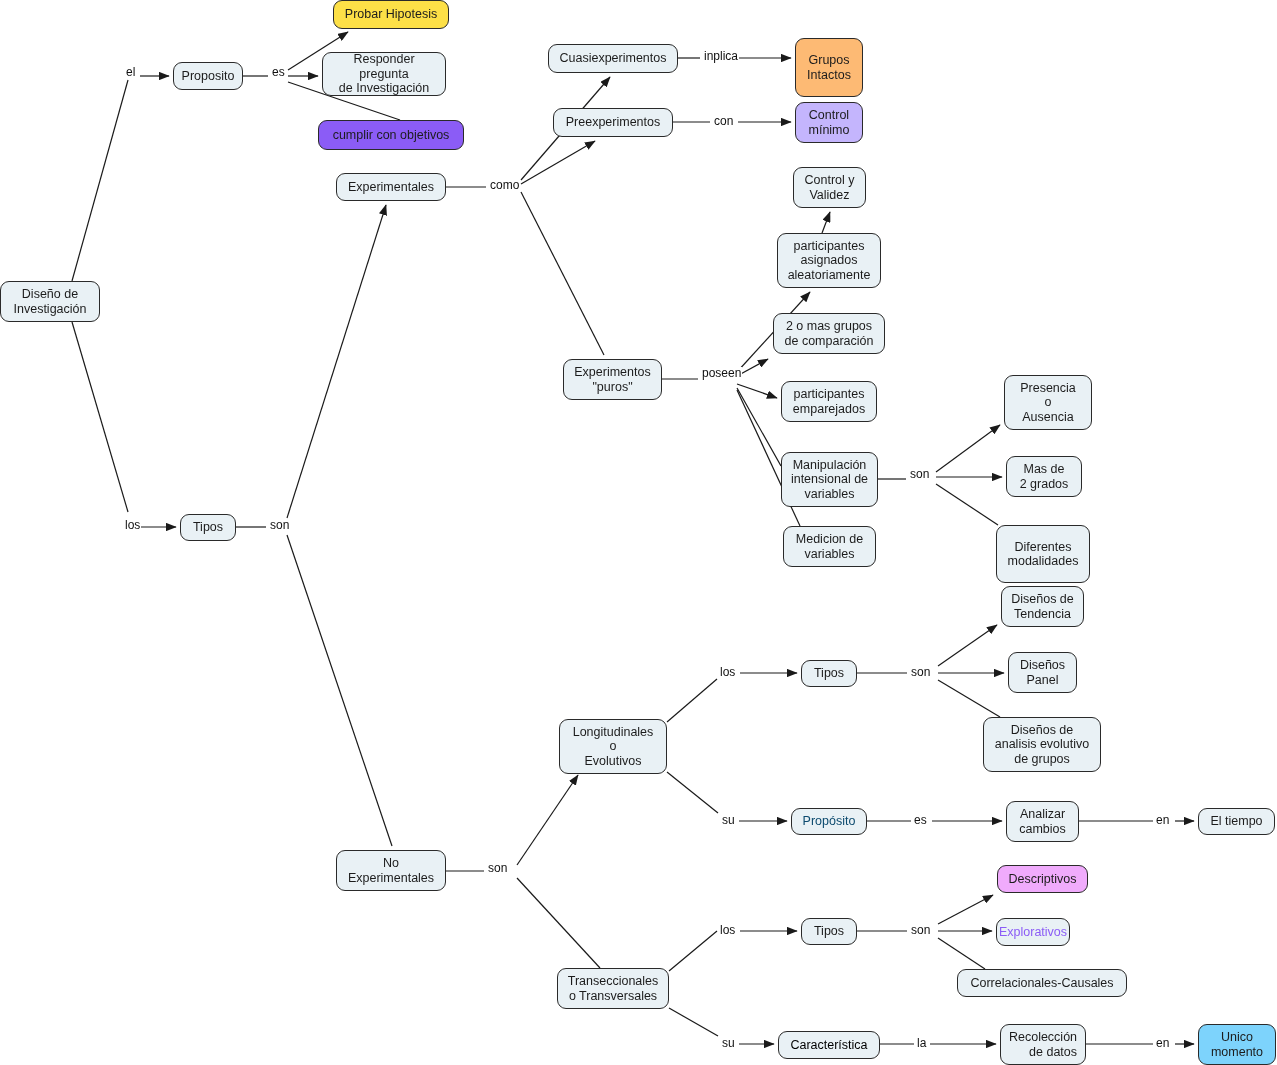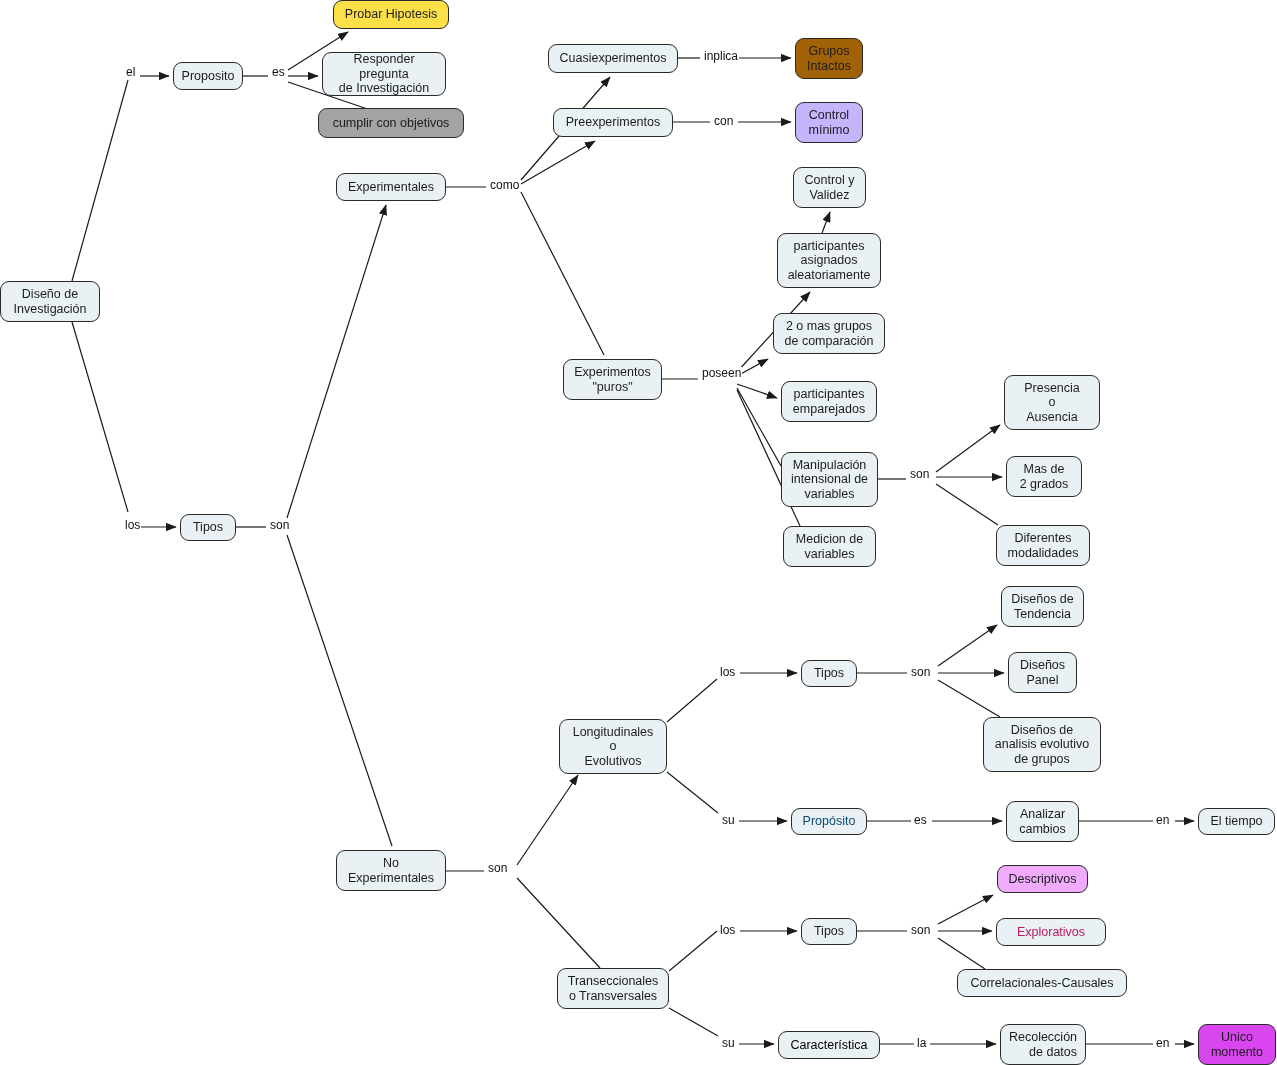--- a/index.html
+++ b/index.html
@@ -124,51 +124,51 @@
         <path d="M 1175,1044 L 1194,1044" stroke="#1a1a1a" stroke-width="1.2" fill="none" marker-end="url(#arrowhead)"></path>
       </g>
   </svg>
   <div id="node-layer">
       <div class="node" style="left: 0px; top: 281px; width: 100px; height: 41px; background: rgb(233, 241, 245); border-color: rgb(42, 42, 42); color: rgb(28, 28, 28);">Diseño de
 Investigación</div>
       <div class="node" style="left: 173px; top: 62px; width: 70px; height: 28px; background: rgb(233, 241, 245); border-color: rgb(42, 42, 42); color: rgb(28, 28, 28);">Proposito</div>
       <div class="node" style="left: 333px; top: 0px; width: 116px; height: 29px; background: #fde047; border-color: rgb(42, 42, 42); color: rgb(28, 28, 28);">Probar Hipotesis</div>
       <div class="node" style="left: 322px; top: 52px; width: 124px; height: 44px; background: rgb(233, 241, 245); border-color: rgb(42, 42, 42); color: rgb(28, 28, 28);">Responder pregunta
 de Investigación</div>
-      <div class="node" style="left: 318px; top: 108px; width: 146px; height: 30px; background: #a3a3a3; border-color: rgb(42, 42, 42); color: rgb(28, 28, 28);">cumplir con objetivos</div>
+      <div class="node" style="left: 318px; top: 120px; width: 146px; height: 30px; background: #8b5cf6; border-color: rgb(42, 42, 42); color: rgb(28, 28, 28);">cumplir con objetivos</div>
       <div class="node" style="left: 180px; top: 514px; width: 56px; height: 27px; background: rgb(233, 241, 245); border-color: rgb(42, 42, 42); color: rgb(28, 28, 28);">Tipos</div>
       <div class="node" style="left: 336px; top: 173px; width: 110px; height: 28px; background: rgb(233, 241, 245); border-color: rgb(42, 42, 42); color: rgb(28, 28, 28);">Experimentales</div>
       <div class="node" style="left: 548px; top: 44px; width: 130px; height: 29px; background: rgb(233, 241, 245); border-color: rgb(42, 42, 42); color: rgb(28, 28, 28);">Cuasiexperimentos</div>
-      <div class="node" style="left: 795px; top: 38px; width: 68px; height: 41px; background: #a16207; border-color: rgb(42, 42, 42); color: rgb(28, 28, 28);">Grupos
+      <div class="node" style="left: 795px; top: 38px; width: 68px; height: 59px; background: #fdba74; border-color: rgb(42, 42, 42); color: rgb(28, 28, 28);">Grupos
 Intactos</div>
       <div class="node" style="left: 553px; top: 108px; width: 120px; height: 29px; background: rgb(233, 241, 245); border-color: rgb(42, 42, 42); color: rgb(28, 28, 28);">Preexperimentos</div>
       <div class="node" style="left: 795px; top: 102px; width: 68px; height: 41px; background: #c4b5fd; border-color: rgb(42, 42, 42); color: rgb(28, 28, 28);">Control
 mínimo</div>
       <div class="node" style="left: 563px; top: 359px; width: 99px; height: 41px; background: rgb(233, 241, 245); border-color: rgb(42, 42, 42); color: rgb(28, 28, 28);">Experimentos
 "puros"</div>
       <div class="node" style="left: 793px; top: 167px; width: 73px; height: 41px; background: rgb(233, 241, 245); border-color: rgb(42, 42, 42); color: rgb(28, 28, 28);">Control y
 Validez</div>
       <div class="node" style="left: 777px; top: 233px; width: 104px; height: 55px; background: rgb(233, 241, 245); border-color: rgb(42, 42, 42); color: rgb(28, 28, 28);">participantes
 asignados
 aleatoriamente</div>
       <div class="node" style="left: 773px; top: 313px; width: 112px; height: 41px; background: rgb(233, 241, 245); border-color: rgb(42, 42, 42); color: rgb(28, 28, 28);">2 o mas grupos
 de comparación</div>
       <div class="node" style="left: 781px; top: 381px; width: 96px; height: 41px; background: rgb(233, 241, 245); border-color: rgb(42, 42, 42); color: rgb(28, 28, 28);">participantes
 emparejados</div>
       <div class="node" style="left: 781px; top: 452px; width: 97px; height: 55px; background: rgb(233, 241, 245); border-color: rgb(42, 42, 42); color: rgb(28, 28, 28);">Manipulación
 intensional de
 variables</div>
       <div class="node" style="left: 783px; top: 526px; width: 93px; height: 41px; background: rgb(233, 241, 245); border-color: rgb(42, 42, 42); color: rgb(28, 28, 28);">Medicion de
 variables</div>
-      <div class="node" style="left: 1004px; top: 375px; width: 96px; height: 55px; background: rgb(233, 241, 245); border-color: rgb(42, 42, 42); color: rgb(28, 28, 28);">Presencia
+      <div class="node" style="left: 1004px; top: 375px; width: 88px; height: 55px; background: rgb(233, 241, 245); border-color: rgb(42, 42, 42); color: rgb(28, 28, 28);">Presencia
 o
 Ausencia</div>
       <div class="node" style="left: 1006px; top: 456px; width: 76px; height: 41px; background: rgb(233, 241, 245); border-color: rgb(42, 42, 42); color: rgb(28, 28, 28);">Mas de
 2 grados</div>
-      <div class="node" style="left: 996px; top: 525px; width: 94px; height: 41px; background: rgb(233, 241, 245); border-color: rgb(42, 42, 42); color: rgb(28, 28, 28);">Diferentes
+      <div class="node" style="left: 996px; top: 525px; width: 94px; height: 58px; background: rgb(233, 241, 245); border-color: rgb(42, 42, 42); color: rgb(28, 28, 28);">Diferentes
 modalidades</div>
       <div class="node" style="left: 336px; top: 850px; width: 110px; height: 41px; background: rgb(233, 241, 245); border-color: rgb(42, 42, 42); color: rgb(28, 28, 28);">No
 Experimentales</div>
       <div class="node" style="left: 559px; top: 719px; width: 108px; height: 55px; background: rgb(233, 241, 245); border-color: rgb(42, 42, 42); color: rgb(28, 28, 28);">Longitudinales
 o
 Evolutivos</div>
       <div class="node" style="left: 801px; top: 660px; width: 56px; height: 27px; background: rgb(233, 241, 245); border-color: rgb(42, 42, 42); color: rgb(28, 28, 28);">Tipos</div>
       <div class="node" style="left: 1001px; top: 586px; width: 83px; height: 41px; background: rgb(233, 241, 245); border-color: rgb(42, 42, 42); color: rgb(28, 28, 28);">Diseños de
 Tendencia</div>
       <div class="node" style="left: 1008px; top: 652px; width: 69px; height: 41px; background: rgb(233, 241, 245); border-color: rgb(42, 42, 42); color: rgb(28, 28, 28);">Diseños
@@ -177,26 +177,26 @@
 analisis evolutivo
 de grupos</div>
       <div class="node" style="left: 791px; top: 808px; width: 76px; height: 27px; background: rgb(233, 241, 245); border-color: rgb(42, 42, 42); color: #0c4a6e;">Propósito</div>
       <div class="node" style="left: 1006px; top: 801px; width: 73px; height: 41px; background: rgb(233, 241, 245); border-color: rgb(42, 42, 42); color: rgb(28, 28, 28);">Analizar
 cambios</div>
       <div class="node" style="left: 1198px; top: 808px; width: 77px; height: 27px; background: rgb(233, 241, 245); border-color: rgb(42, 42, 42); color: rgb(28, 28, 28);">El tiempo</div>
       <div class="node" style="left: 557px; top: 968px; width: 112px; height: 41px; background: rgb(233, 241, 245); border-color: rgb(42, 42, 42); color: rgb(28, 28, 28);">Transeccionales
 o Transversales</div>
       <div class="node" style="left: 801px; top: 918px; width: 56px; height: 27px; background: rgb(233, 241, 245); border-color: rgb(42, 42, 42); color: rgb(28, 28, 28);">Tipos</div>
       <div class="node" style="left: 997px; top: 865px; width: 91px; height: 28px; background: #f0abfc; border-color: rgb(42, 42, 42); color: rgb(28, 28, 28);">Descriptivos</div>
-      <div class="node" style="left: 996px; top: 918px; width: 110px; height: 28px; background: rgb(233, 241, 245); border-color: rgb(42, 42, 42); color: #be185d;">Explorativos</div>
+      <div class="node" style="left: 996px; top: 918px; width: 74px; height: 28px; background: rgb(233, 241, 245); border-color: rgb(42, 42, 42); color: #8b5cf6;">Explorativos</div>
       <div class="node" style="left: 957px; top: 969px; width: 170px; height: 28px; background: rgb(233, 241, 245); border-color: rgb(42, 42, 42); color: rgb(28, 28, 28);">Correlacionales-Causales</div>
       <div class="node" style="left: 778px; top: 1031px; width: 102px; height: 28px; background: rgb(233, 241, 245); border-color: rgb(42, 42, 42); color: #000000;">Característica</div>
       <div class="node" style="left: 1000px; top: 1024px; width: 86px; height: 41px; background: rgb(233, 241, 245); border-color: rgb(42, 42, 42); color: rgb(28, 28, 28); text-align: right;">Recolección
 de datos</div>
-      <div class="node" style="left: 1198px; top: 1024px; width: 78px; height: 41px; background: #d946ef; border-color: rgb(42, 42, 42); color: rgb(28, 28, 28);">Unico
+      <div class="node" style="left: 1198px; top: 1024px; width: 78px; height: 41px; background: #7dd3fc; border-color: rgb(42, 42, 42); color: rgb(28, 28, 28);">Unico
 momento</div>
     </div>
   <div id="label-layer">
       <span class="linklabel" style="left: 125px; top: 66px;">el</span>
       <span class="linklabel" style="left: 271px; top: 66px;">es</span>
       <span class="linklabel" style="left: 124px; top: 519px;">los</span>
       <span class="linklabel" style="left: 269px; top: 519px;">son</span>
       <span class="linklabel" style="left: 489px; top: 179px;">como</span>
       <span class="linklabel" style="left: 703px; top: 50px;">inplica</span>
       <span class="linklabel" style="left: 713px; top: 115px;">con</span>

